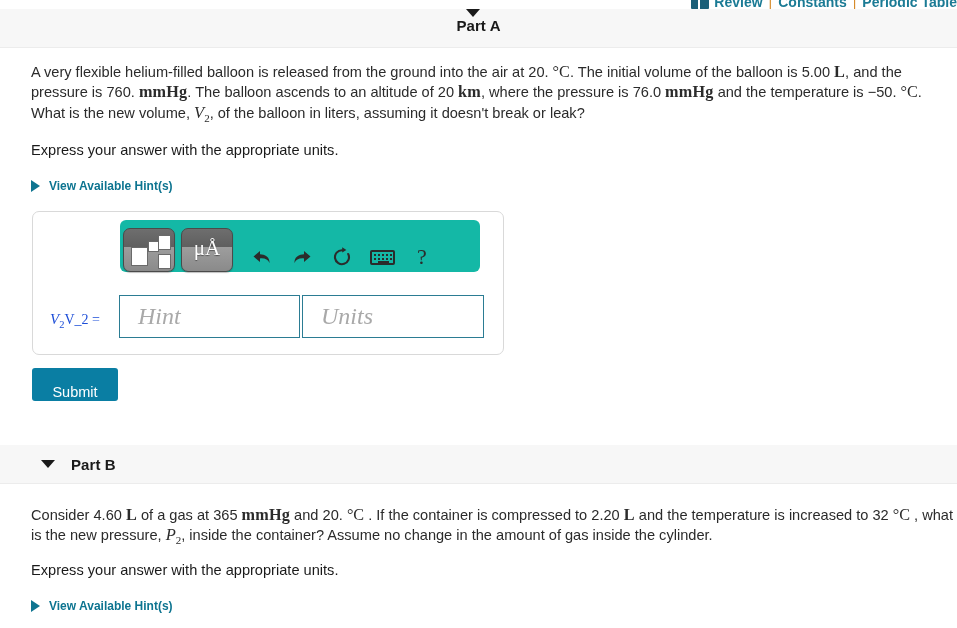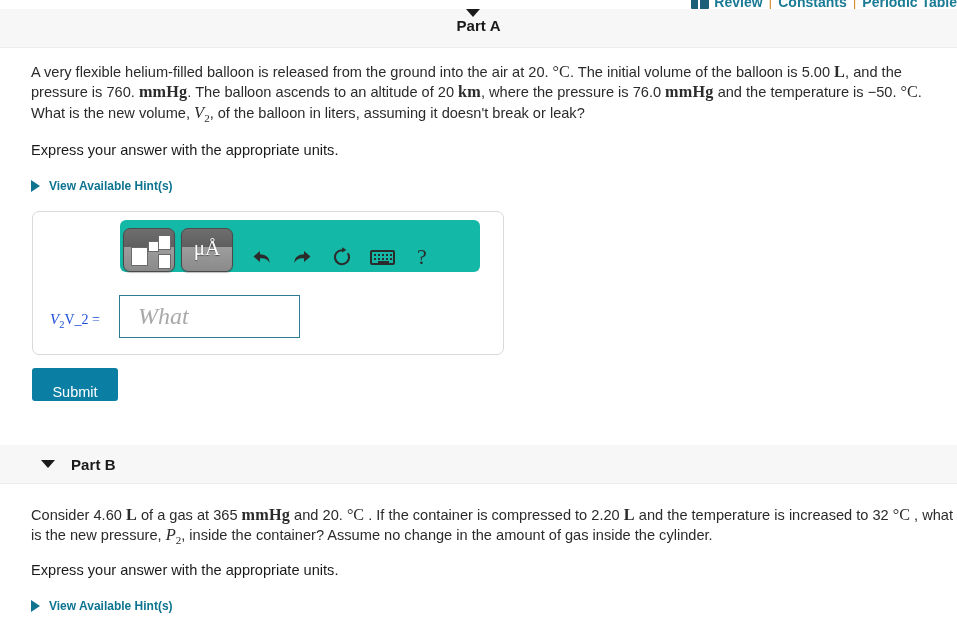--- a/index.html
+++ b/index.html
@@ -356,23 +356,26 @@
     </div>
 
     <div class="tb-icon help">?</div>
   </div>
 
   <div class="ans-label">
     <span class="v-italic"><span>V</span><sub>2</sub></span><span class="v-plain">V_2 =</span>
   </div>
 
   <div class="field field-value">
-    <span class="ph">What</span>
+    <span class="ph">Hint</span>
   </div>
 
+  <div class="field field-units">
+    <span class="ph">Units</span>
+  </div>
 </div>
 
 <button class="submit-btn">Submit</button>
 
 <div class="part-band" style="top:445px;padding-left:37px;">
   <span class="caret"></span>
   <span class="part-title">Part B</span>
 </div>
 
 <div class="content qtext" style="top:505px;">

